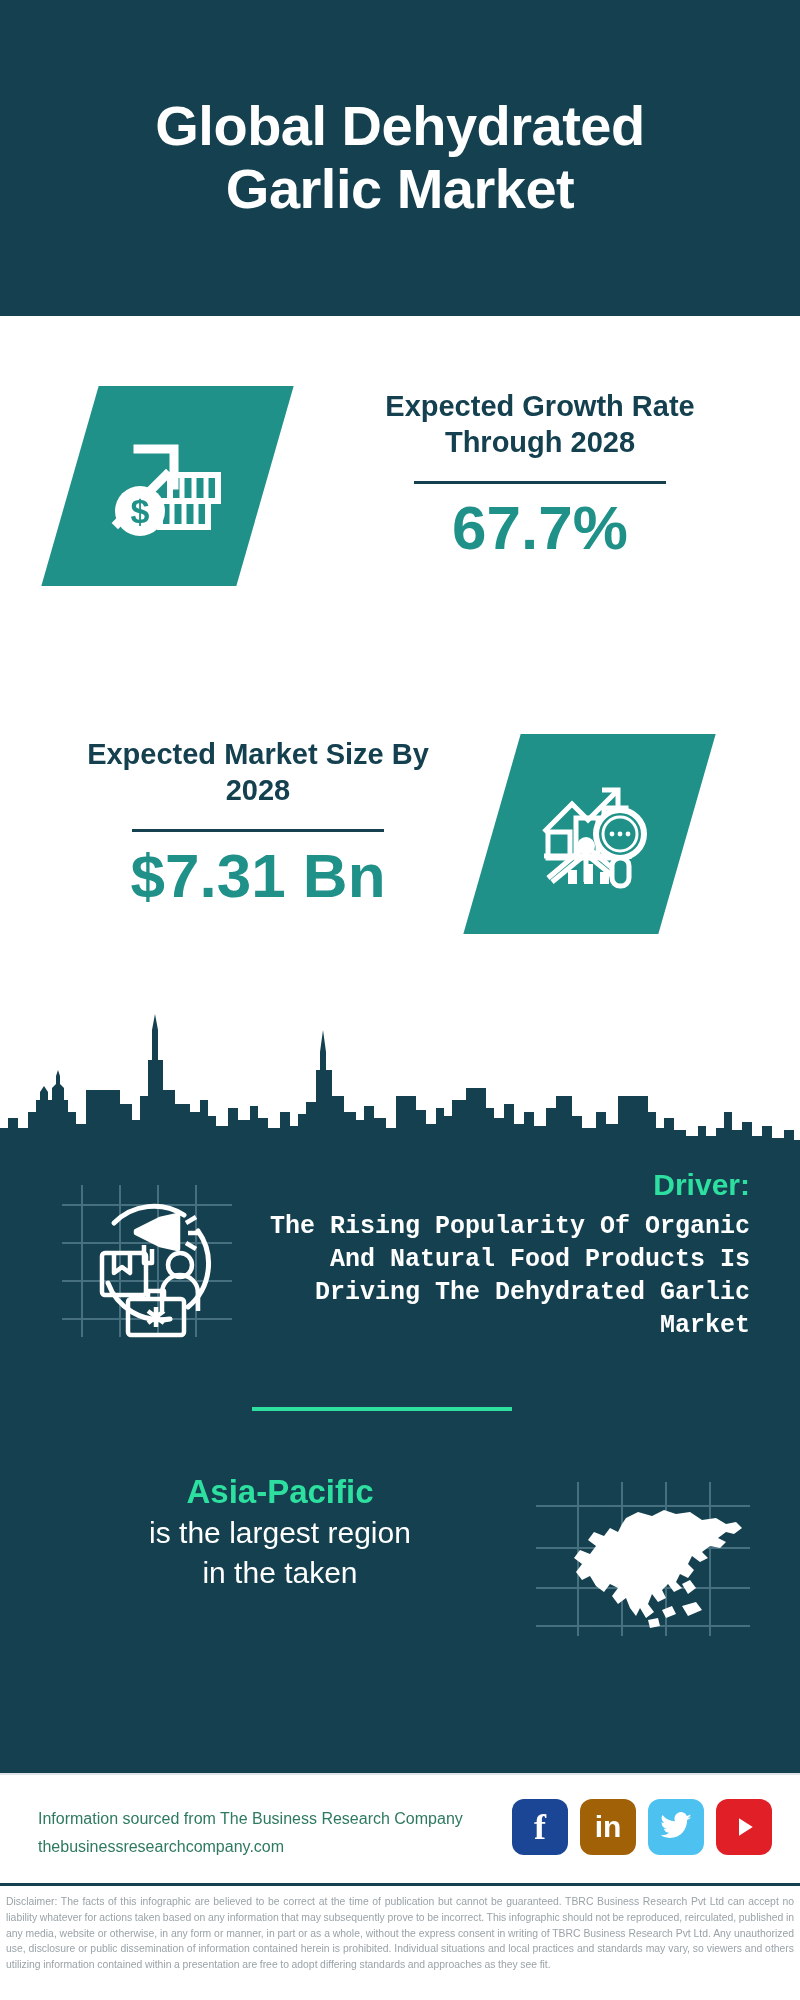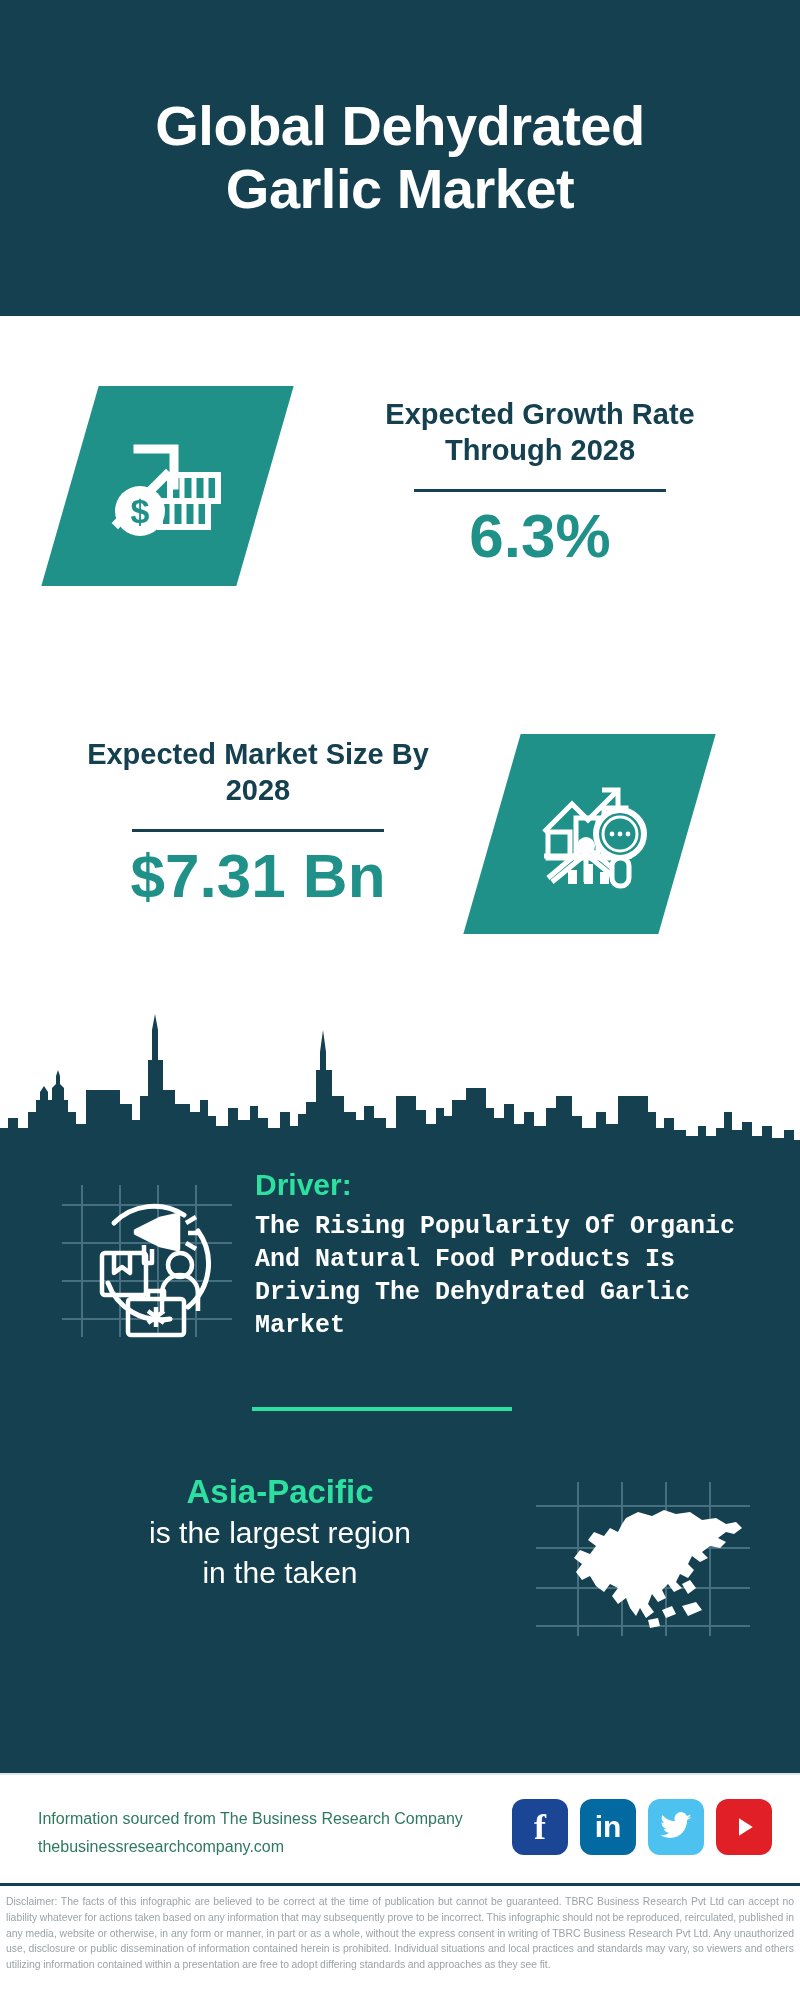--- a/index.html
+++ b/index.html
@@ -74,21 +74,21 @@
     background: #14404f;
     margin: 20px auto 10px auto;
   }
   .stat-value {
     color: #1f9189;
     font-size: 62px;
     font-weight: bold;
     line-height: 1.1;
   }
 
-  .growth-stat { left: 340px; top: 80px; width: 400px; }
+  .growth-stat { left: 340px; top: 72px; width: 400px; }
   .size-stat   { left: 58px;  top: 420px; width: 400px; }
 
   
   .skyline {
     position: absolute;
     left: 0; top: 1000px;
     width: 800px; height: 160px;
   }
   .skyline svg { display: block; width: 800px; height: 160px; }
 
@@ -101,23 +101,23 @@
   }
 
   
   .driver-icon {
     position: absolute;
     left: 52px; top: 30px;
     width: 190px; height: 180px;
   }
   .driver-text {
     position: absolute;
-    left: 255px; top: 25px;
+    left: 245px; top: 25px;
     width: 505px;
-    text-align: left;
+    text-align: right;
   }
   .driver-heading {
     color: #2ee0a0;
     font-size: 30px;
     font-weight: bold;
     line-height: 1.25;
     margin-bottom: 6px;
   }
   .driver-body {
     color: #ffffff;
@@ -180,21 +180,21 @@
     gap: 12px;
   }
   .soc {
     width: 56px; height: 56px;
     border-radius: 12px;
     display: flex;
     align-items: center;
     justify-content: center;
   }
   .soc-fb { background: #1b4696; }
-  .soc-li { background: #0369a1; }
+  .soc-li { background: #a16207; }
   .soc-tw { background: #4dc2f0; }
   .soc-yt { background: #e01f26; }
   .soc-glyph {
     color: #ffffff;
     font-weight: bold;
     font-family: "Liberation Serif", serif;
   }
 
   
   .disclaimer {
@@ -233,21 +233,21 @@
         <rect x="52" y="70" width="48" height="26" stroke="#fff" stroke-width="6" fill="none"></rect>
         <path d="M64 70 L64 96 M76 70 L76 96 M88 70 L88 96" stroke="#fff" stroke-width="5"></path>
         <circle cx="32" cy="80" r="25" fill="#fff"></circle>
         <text x="32" y="92" font-size="34" font-weight="bold" fill="#1f9189" text-anchor="middle" font-family="Liberation Sans, sans-serif">$</text>
       </svg>
     </div>
 
     <div class="stat-block growth-stat">
       <div class="stat-label">Expected Growth Rate Through 2028</div>
       <div class="stat-rule"></div>
-      <div class="stat-value">6.3%</div>
+      <div class="stat-value">67.7%</div>
     </div>
 
     <div class="para size-badge">
       <svg width="124" height="112" viewBox="0 0 124 112" fill="none">
         <path d="M16 54 L44 26 L60 42 L88 14" stroke="#fff" stroke-width="5" fill="none"></path>
         <path d="M74 12 L90 12 L90 28" stroke="#fff" stroke-width="5" fill="none"></path>
         <rect x="20" y="54" width="22" height="26" stroke="#fff" stroke-width="5" fill="none"></rect>
         <rect x="48" y="40" width="22" height="40" stroke="#fff" stroke-width="5" fill="none"></rect>
         <rect x="76" y="30" width="22" height="50" stroke="#fff" stroke-width="5" fill="none"></rect>
         <path d="M16 78 L104 78" stroke="#fff" stroke-width="5"></path>

